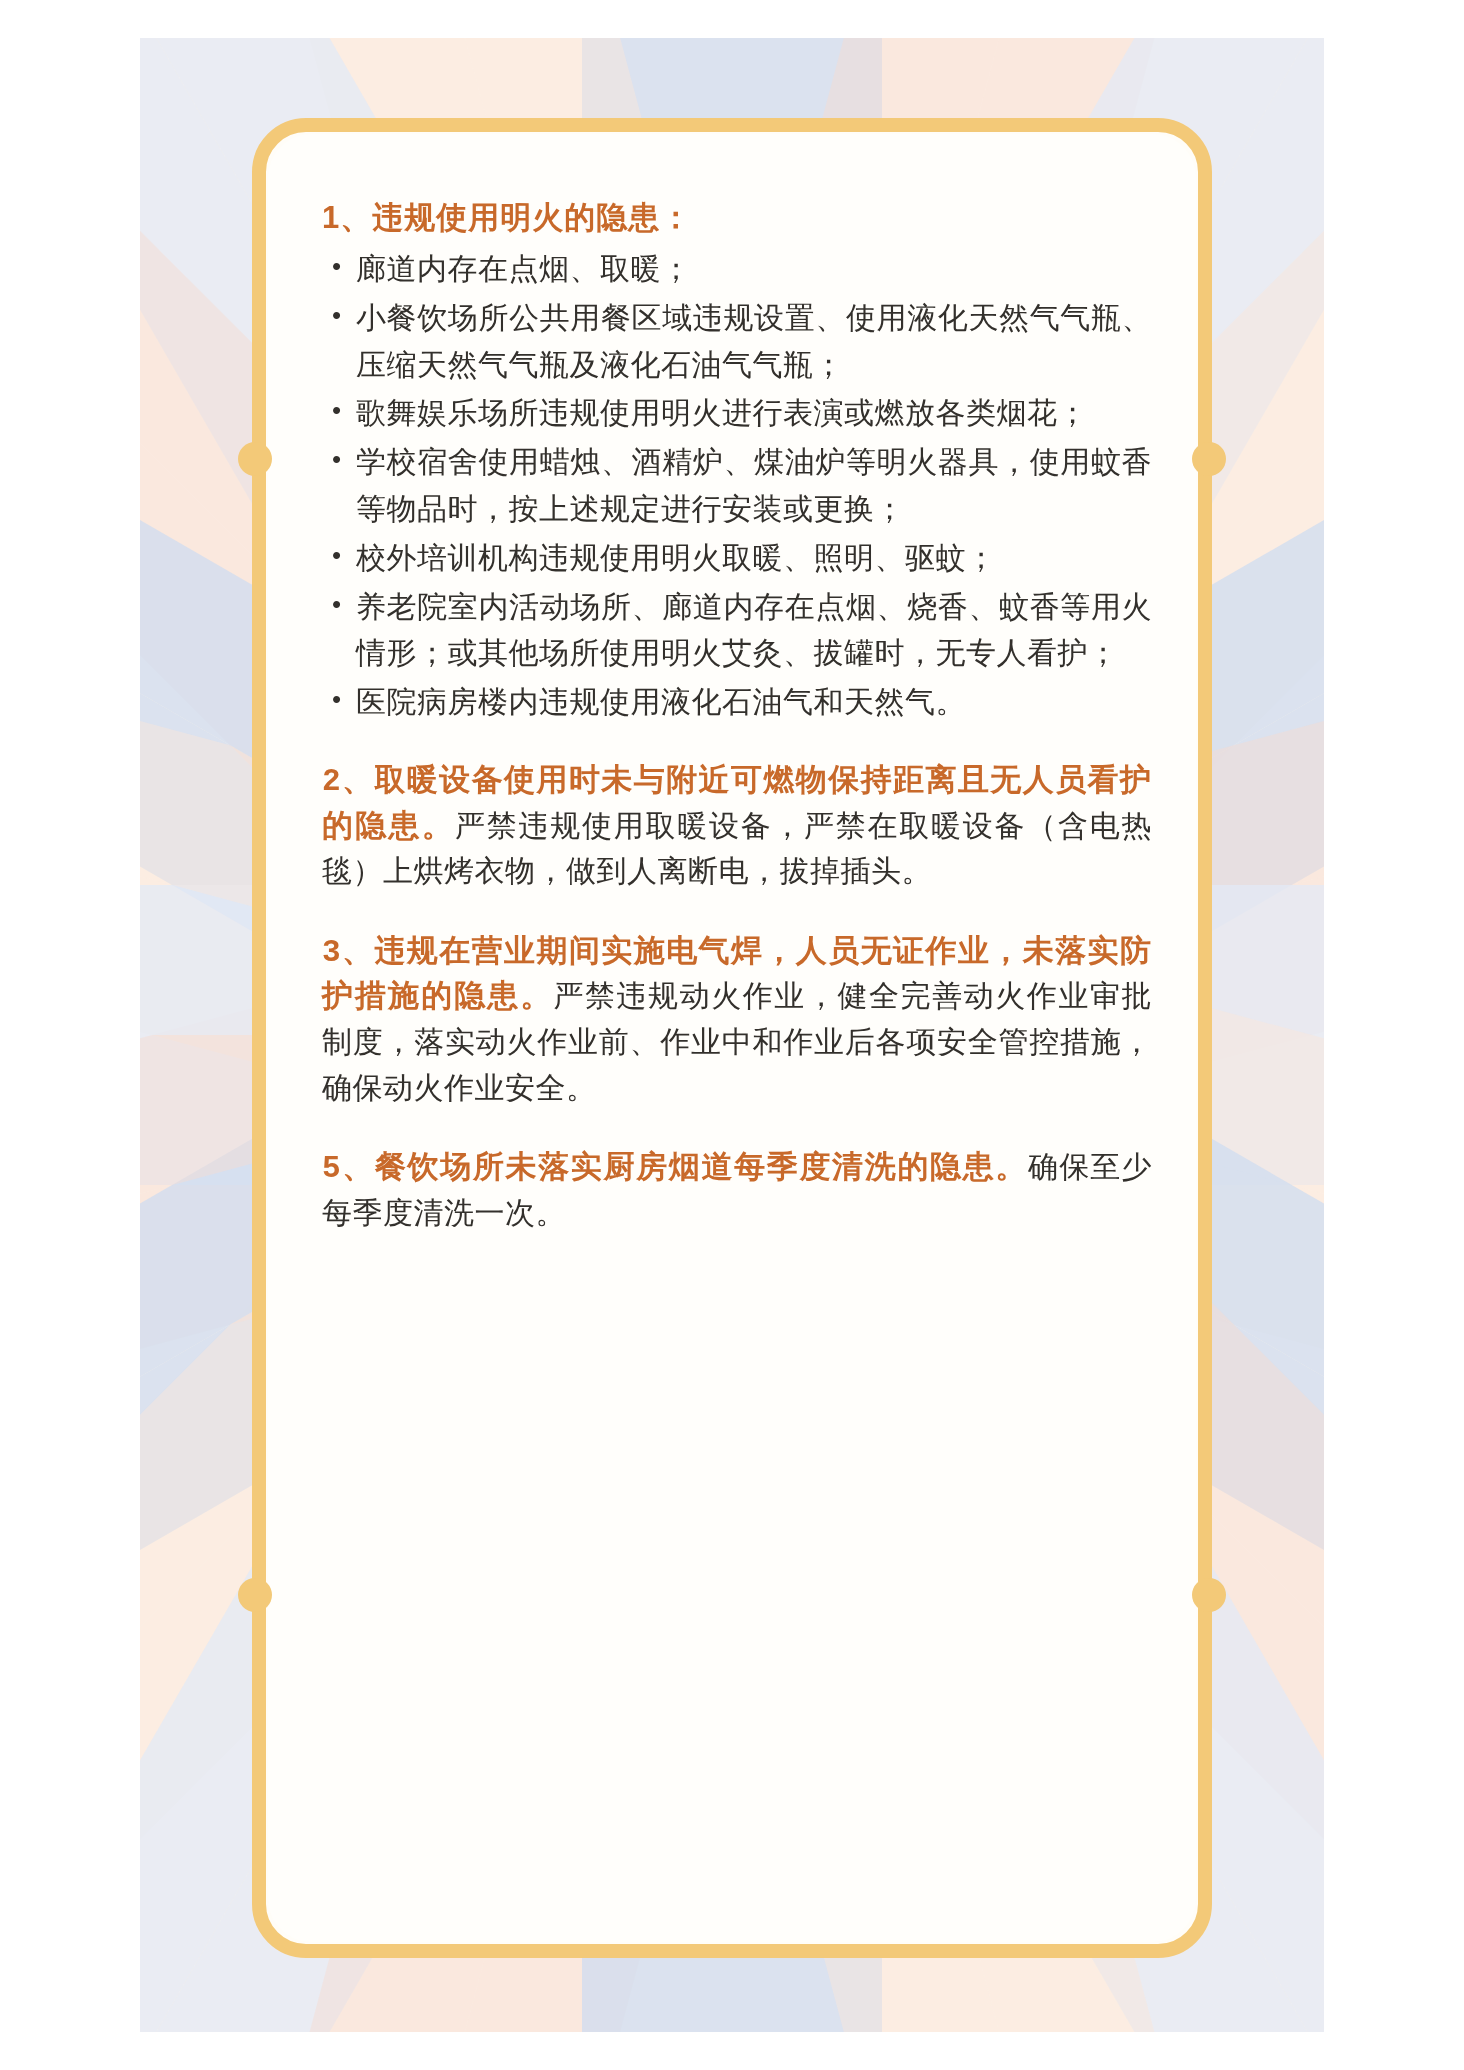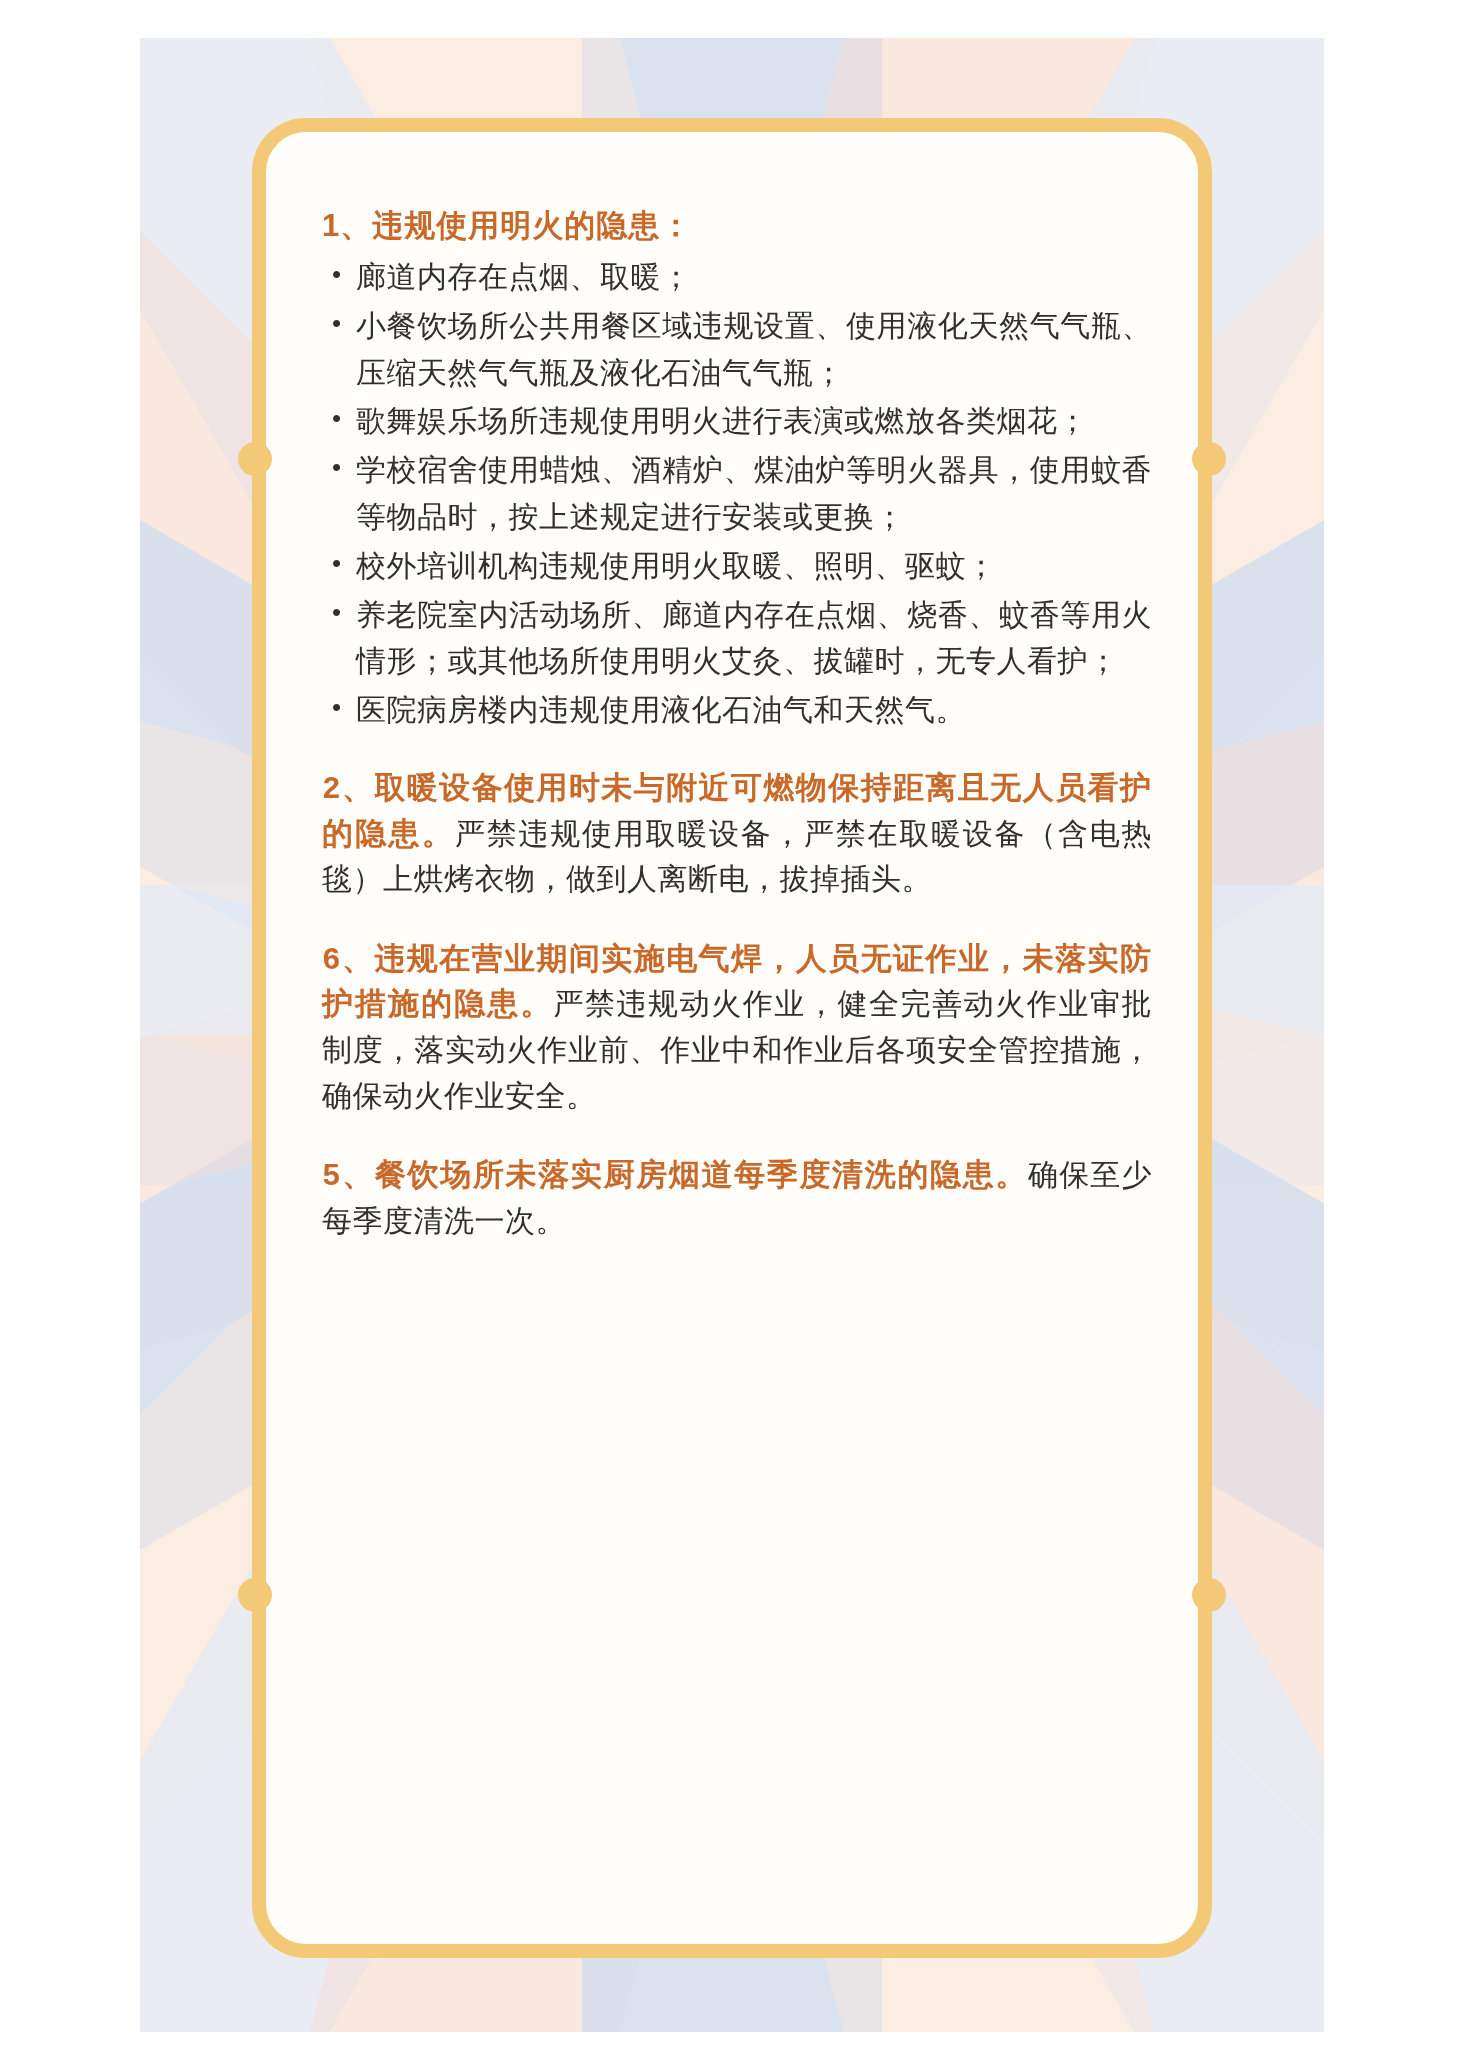--- a/index.html
+++ b/index.html
@@ -88,21 +88,21 @@
   .notch.r2 { left: 1192px; top: 1578px; }
 
   
   .content {
     position: absolute;
     left: 322px;
     top: 196px;
     width: 830px;
     height: 1700px;
   }
-  .section { margin-bottom: 34px; margin-top: 8px; }
+  .section { margin-bottom: 34px; }
   .section:last-child { margin-bottom: 0; }
 
   .heading {
     color: #c8692a;
     font-weight: bold;
     font-size: 31px;
     line-height: 1.42;
     letter-spacing: 1px;
     margin: 0 0 4px 0;
   }
@@ -196,19 +196,19 @@
           <li>学校宿舍使用蜡烛、酒精炉、煤油炉等明火器具，使用蚊香等物品时，按上述规定进行安装或更换；</li>
           <li>校外培训机构违规使用明火取暖、照明、驱蚊；</li>
           <li>养老院室内活动场所、廊道内存在点烟、烧香、蚊香等用火情形；或其他场所使用明火艾灸、拔罐时，无专人看护；</li>
           <li>医院病房楼内违规使用液化石油气和天然气。</li>
         </ul>
       </div>
       <div class="section">
         <p class="runblock para"><span class="heading inline-run">2、取暖设备使用时未与附近可燃物保持距离且无人员看护的隐患。</span><span class="para run">严禁违规使用取暖设备，严禁在取暖设备（含电热毯）上烘烤衣物，做到人离断电，拔掉插头。</span></p>
       </div>
       <div class="section">
-        <p class="runblock para"><span class="heading inline-run">6、违规在营业期间实施电气焊，人员无证作业，未落实防护措施的隐患。</span><span class="para run">严禁违规动火作业，健全完善动火作业审批制度，落实动火作业前、作业中和作业后各项安全管控措施，确保动火作业安全。</span></p>
+        <p class="runblock para"><span class="heading inline-run">3、违规在营业期间实施电气焊，人员无证作业，未落实防护措施的隐患。</span><span class="para run">严禁违规动火作业，健全完善动火作业审批制度，落实动火作业前、作业中和作业后各项安全管控措施，确保动火作业安全。</span></p>
       </div>
       <div class="section">
         <p class="runblock para"><span class="heading inline-run">5、餐饮场所未落实厨房烟道每季度清洗的隐患。</span><span class="para run">确保至少每季度清洗一次。</span></p>
       </div>
     </div>
 </div>
 
 </body></html>

